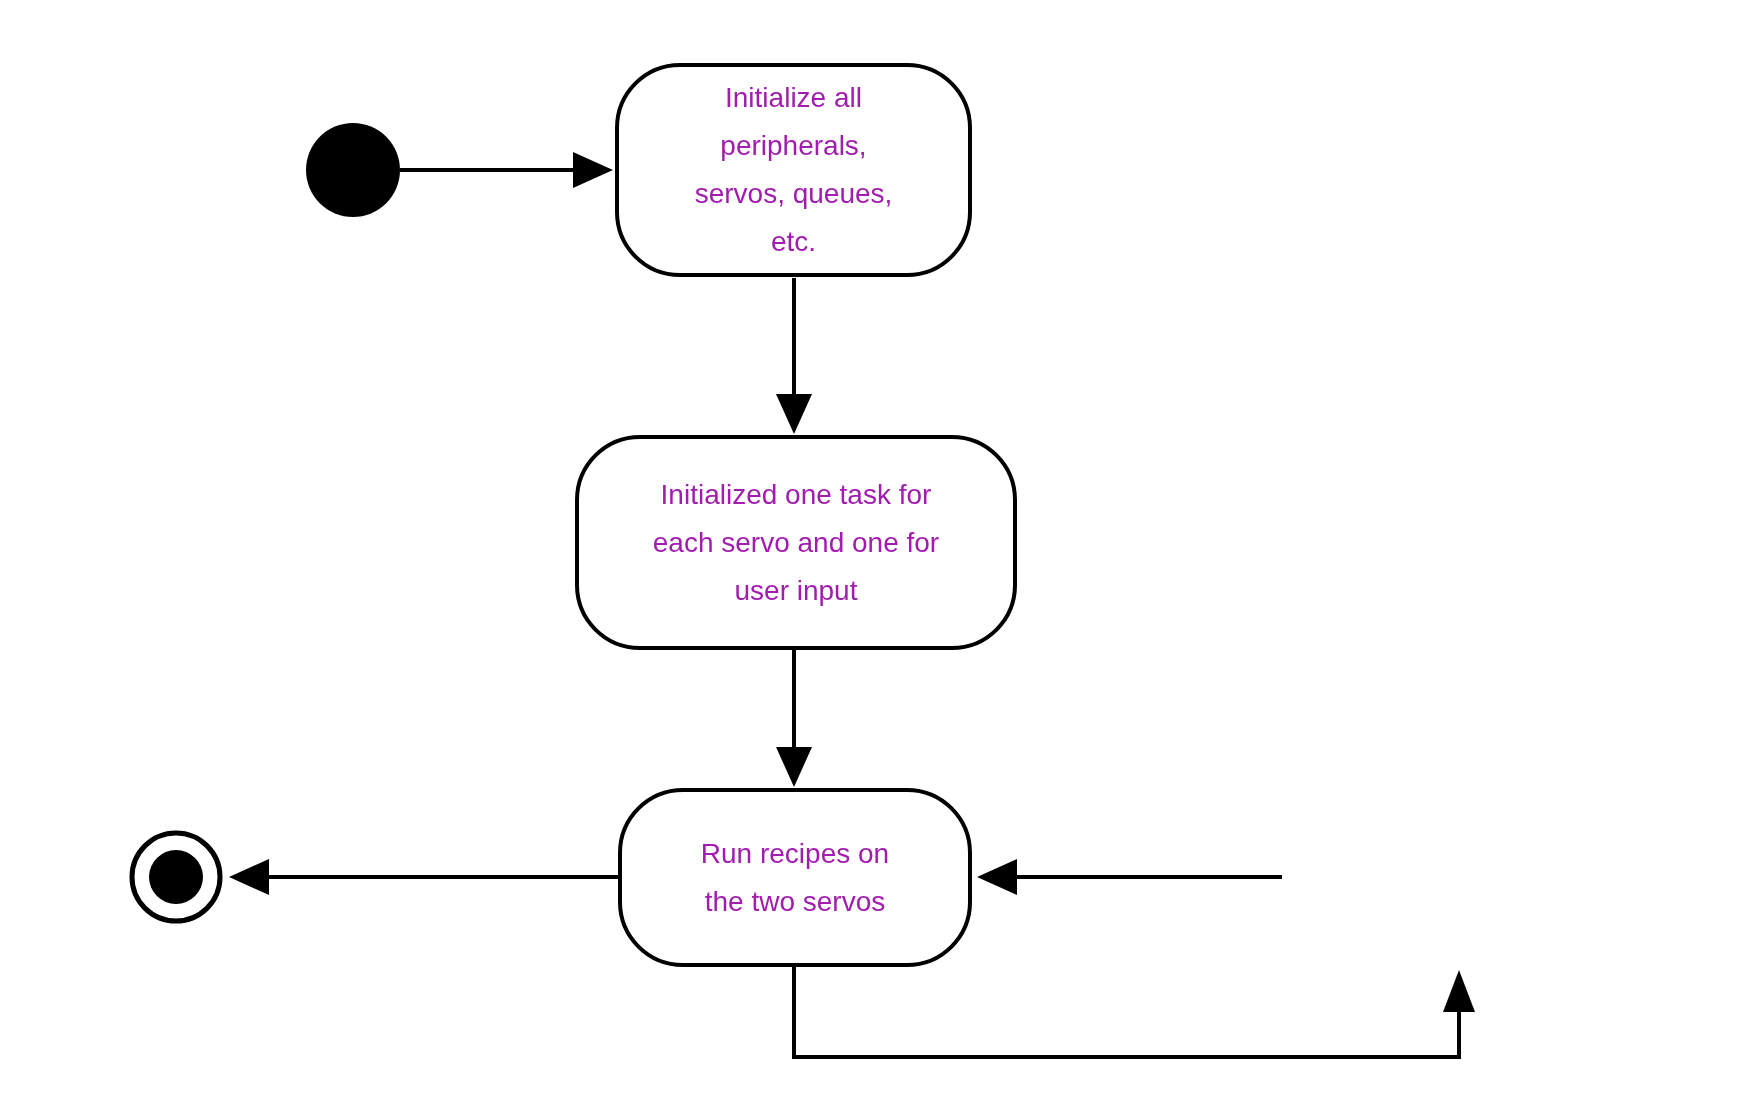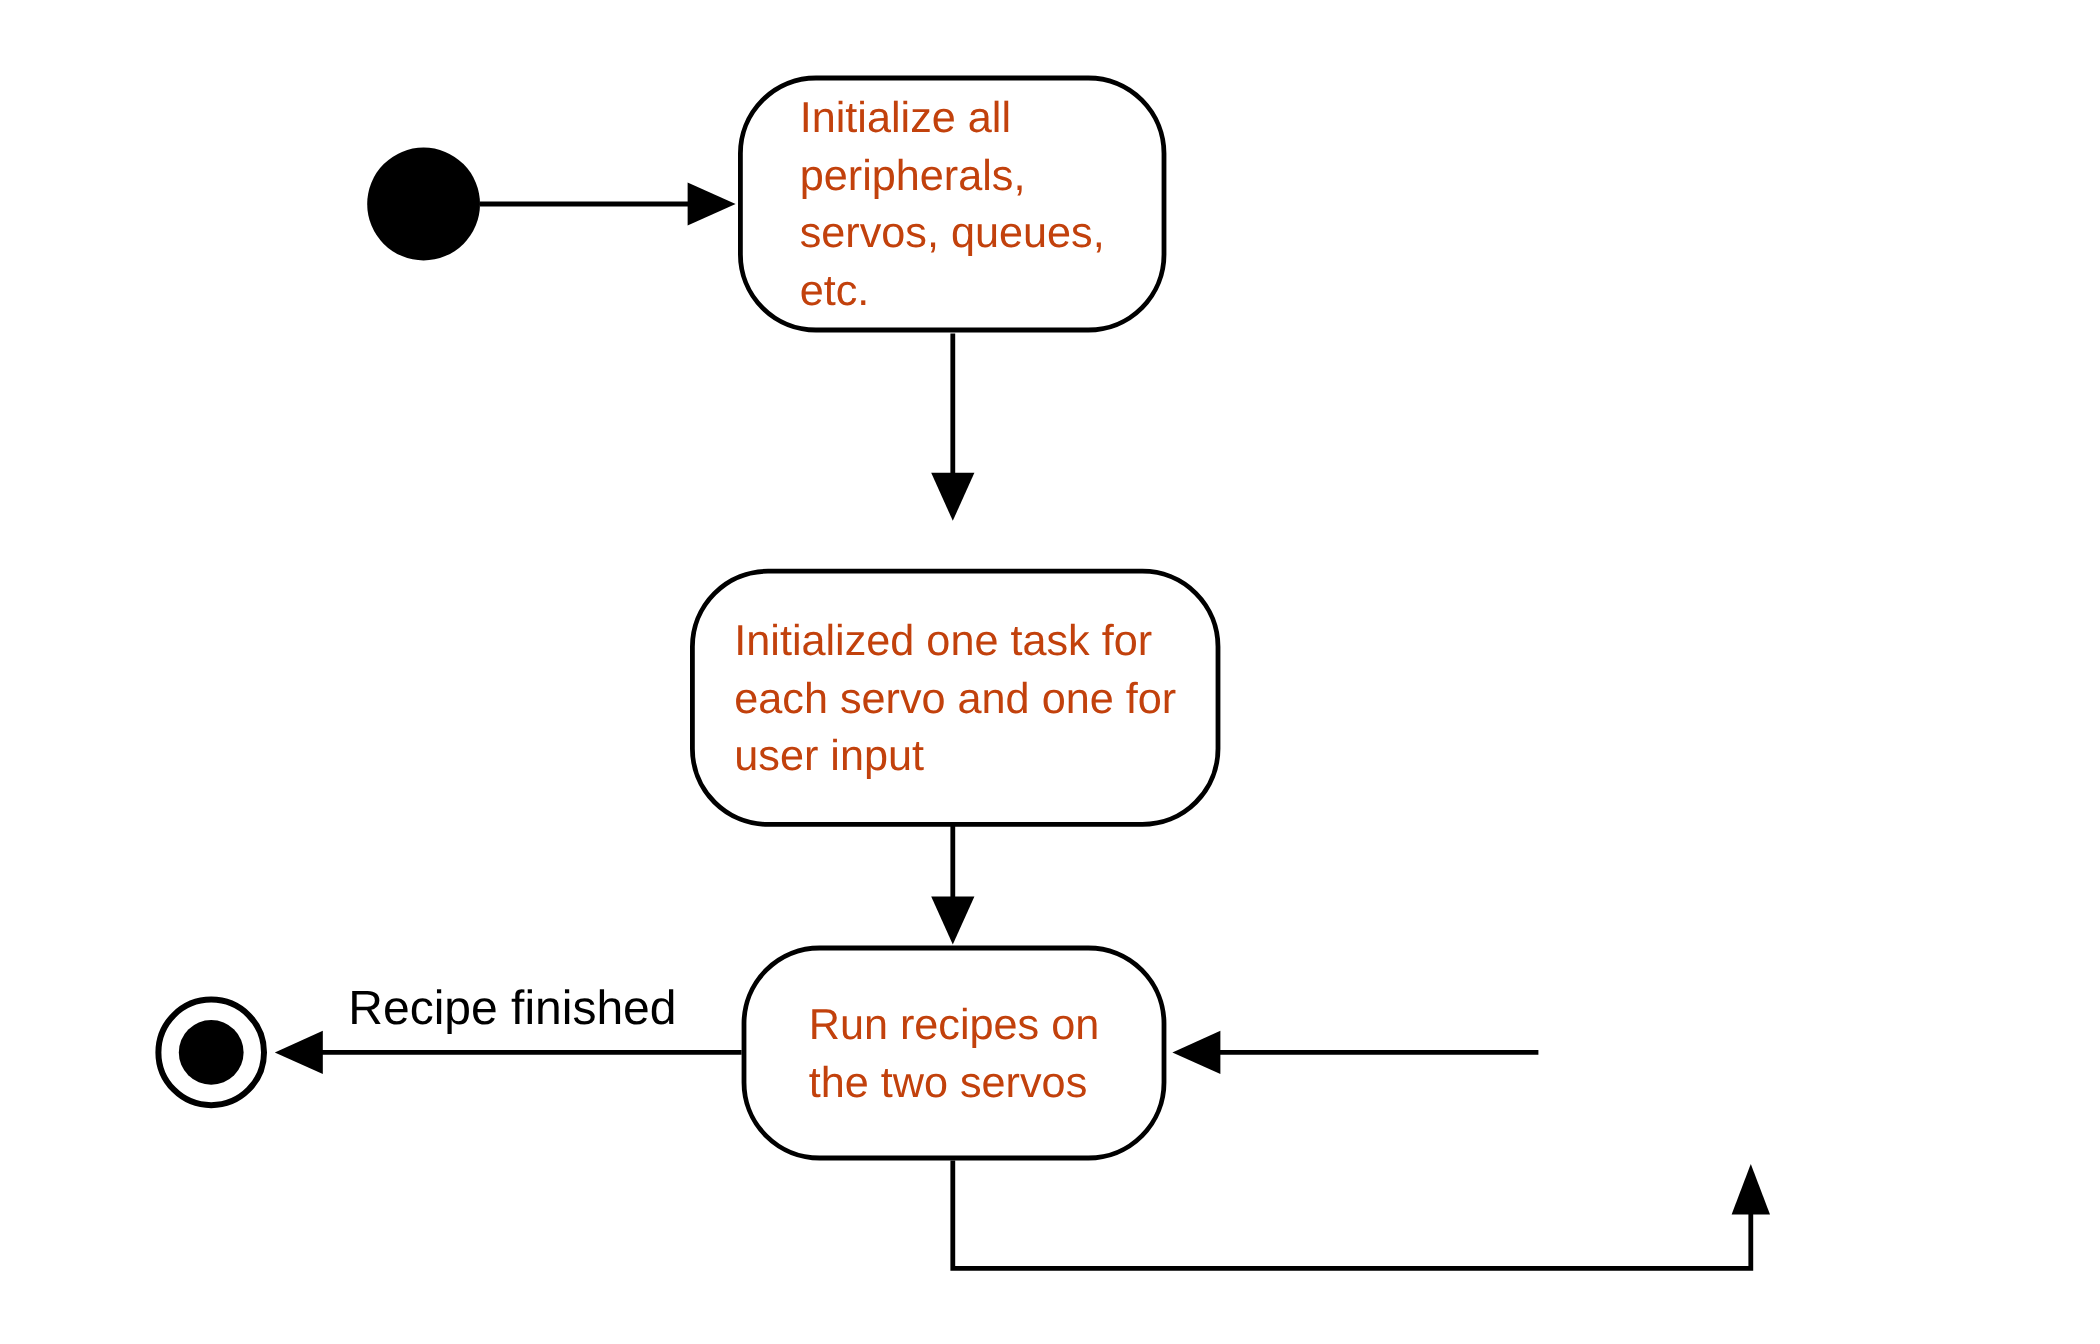--- a/index.html
+++ b/index.html
@@ -27,36 +27,37 @@
     position: absolute;
     box-sizing: border-box;
     border: 4px solid #000000;
     border-radius: 65px;
     background: #ffffff;
     display: flex;
     align-items: center;
     justify-content: center;
   }
   .state-label {
-    font-size: 36px;
+    font-size: 28px;
     line-height: 48px;
+    text-align: center;
     white-space: pre-line;
-    color: #c2410c;
+    color: #a21caf;
   }
   .edge-label {
     position: absolute;
     font-size: 40px;
     line-height: 44px;
     text-align: center;
     white-space: nowrap;
     color: #000000;
   }
   
   #state-init-peripherals { left: 615px; top: 63px;  width: 357px; height: 214px; }
-  #state-init-tasks       { left: 575px; top: 435px; width: 442px; height: 215px; margin-top: 39px; }
+  #state-init-tasks       { left: 575px; top: 435px; width: 442px; height: 215px; }
   #state-run-recipes      { left: 618px; top: 788px; width: 354px; height: 179px; }
   #state-process-input    { left: 1282px; top: 789px; width: 353px; height: 179px; }
   #label-recipe-finished  { left: 227px; top: 818px; width: 400px; }
   #label-input-entered    { left: 932px; top: 996px; width: 300px; }
 </style>
 </head>
 <body>
 
 <div class="canvas">
 
@@ -98,16 +99,15 @@
 each servo and one for
 user input</div>
   </div>
 
   <div class="state" id="state-run-recipes">
     <div class="state-label">Run recipes on
 the two servos</div>
   </div>
 
 
-  <div class="edge-label" id="label-recipe-finished">Recipe finished</div>
 
 
 </div>
 
 </body></html>

